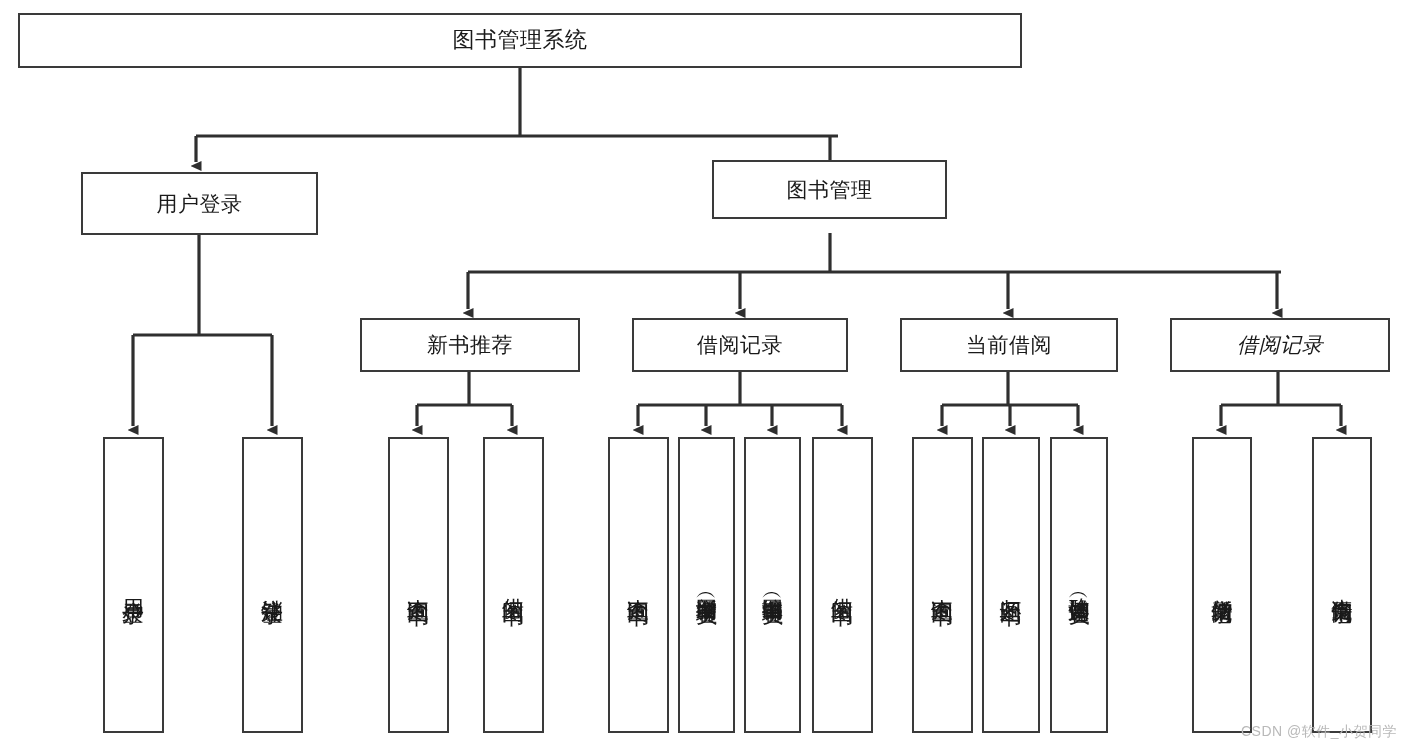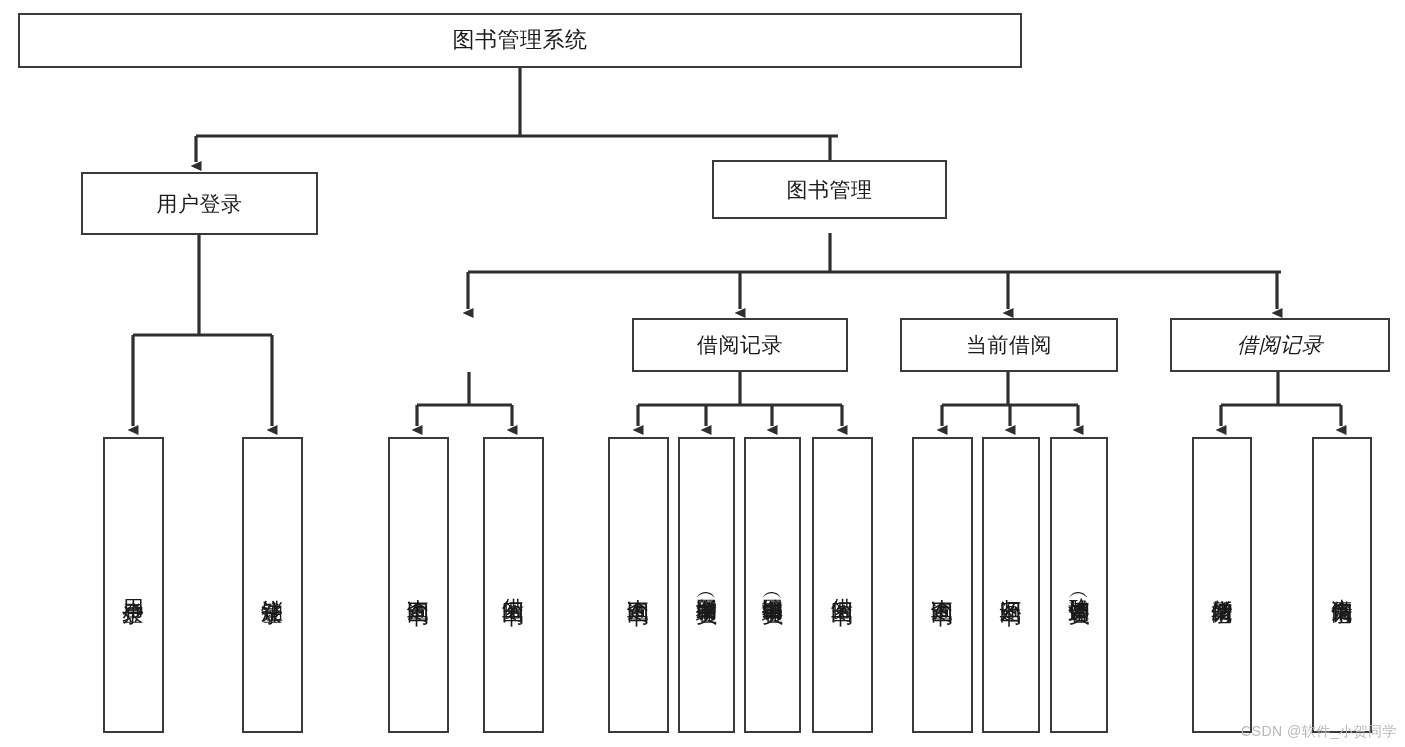--- a/index.html
+++ b/index.html
@@ -134,20 +134,23 @@
     <span class="lbl">图书管理系统</span>
   </div>
 
   <div class="node horiz" style="left:81px; top:172px; width:237px; height:63px;">
     <span class="lbl">用户登录</span>
   </div>
   <div class="node horiz" style="left:712px; top:160px; width:235px; height:59px;">
     <span class="lbl">图书管理</span>
   </div>
 
+  <div class="node horiz" style="left:360px; top:318px; width:220px; height:54px;">
+    <span class="lbl">新书推荐</span>
+  </div>
   <div class="node horiz" style="left:632px; top:318px; width:216px; height:54px;">
     <span class="lbl">借阅记录</span>
   </div>
   <div class="node horiz" style="left:900px; top:318px; width:218px; height:54px;">
     <span class="lbl">当前借阅</span>
   </div>
   <div class="node horiz" style="left:1170px; top:318px; width:220px; height:54px;font-style:italic;">
     <span class="lbl">借阅记录</span>
   </div>
 

